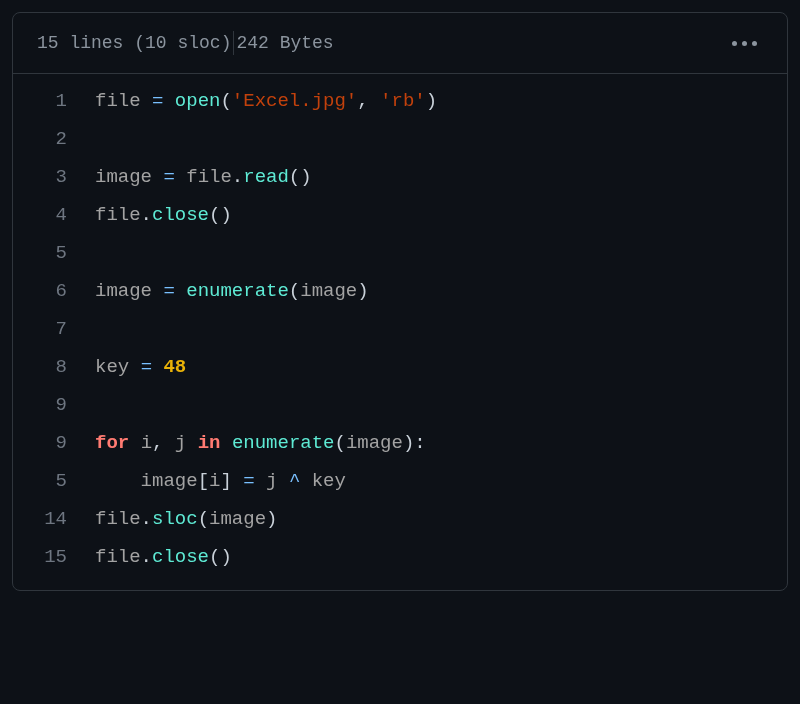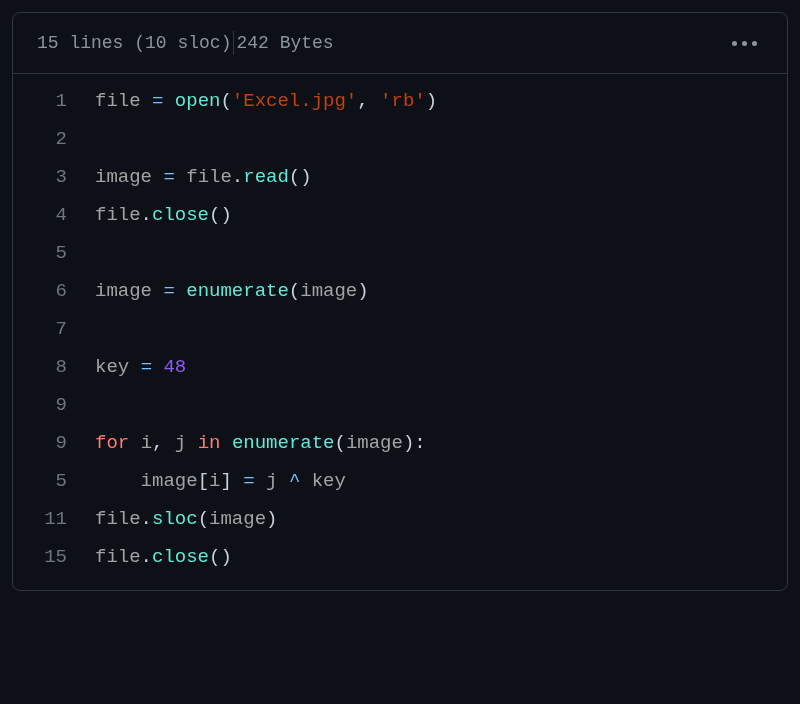--- a/index.html
+++ b/index.html
@@ -72,22 +72,22 @@
     }
     .line-content {
       white-space: pre;
       flex: 1;
     }
     .tok-var { color: #a3a3a3; }
     .tok-op { color: #79c0ff; }
     .tok-func { color: #5eead4; font-family: Liberation Mono, monospace; }
     .tok-punct { color: #c9d1d9; }
     .tok-str { color: #c2410c; }
-    .tok-num { color: #8b5cf6; }
-    .tok-kw { color: #ff7b72; }
+    .tok-num { color: #eab308; font-weight: bold; }
+    .tok-kw { color: #ff7b72; font-weight: bold; }
   </style>
 </head>
 <body>
 
 <div class="code-container">
   <div class="header">
     <div class="header-left">
       <span>15 lines (10 sloc)</span>
       <span class="header-divider"></span>
       <span>242 Bytes</span>
@@ -137,21 +137,21 @@
       </div>
       <div class="code-line">
         <span class="line-number">9</span>
         <span class="line-content"><span class="tok-kw">for</span><span class="tok-var"> </span><span class="tok-var">i</span><span class="tok-punct">, </span><span class="tok-var">j</span><span class="tok-var"> </span><span class="tok-kw">in</span><span class="tok-var"> </span><span class="tok-func">enumerate</span><span class="tok-punct">(</span><span class="tok-var">image</span><span class="tok-punct">):</span></span>
       </div>
       <div class="code-line">
         <span class="line-number">5</span>
         <span class="line-content"><span class="tok-var">    </span><span class="tok-var">image</span><span class="tok-punct">[</span><span class="tok-var">i</span><span class="tok-punct">] </span><span class="tok-op">=</span><span class="tok-var"> </span><span class="tok-var">j</span><span class="tok-var"> </span><span class="tok-op">^</span><span class="tok-var"> </span><span class="tok-var">key</span></span>
       </div>
       <div class="code-line">
-        <span class="line-number">11</span>
+        <span class="line-number">14</span>
         <span class="line-content"><span class="tok-var">file</span><span class="tok-punct">.</span><span class="tok-func">sloc</span><span class="tok-punct">(</span><span class="tok-var">image</span><span class="tok-punct">)</span></span>
       </div>
       <div class="code-line">
         <span class="line-number">15</span>
         <span class="line-content"><span class="tok-var">file</span><span class="tok-punct">.</span><span class="tok-func">close</span><span class="tok-punct">()</span></span>
       </div>
     </div>
 </div>
 
 </body></html>

